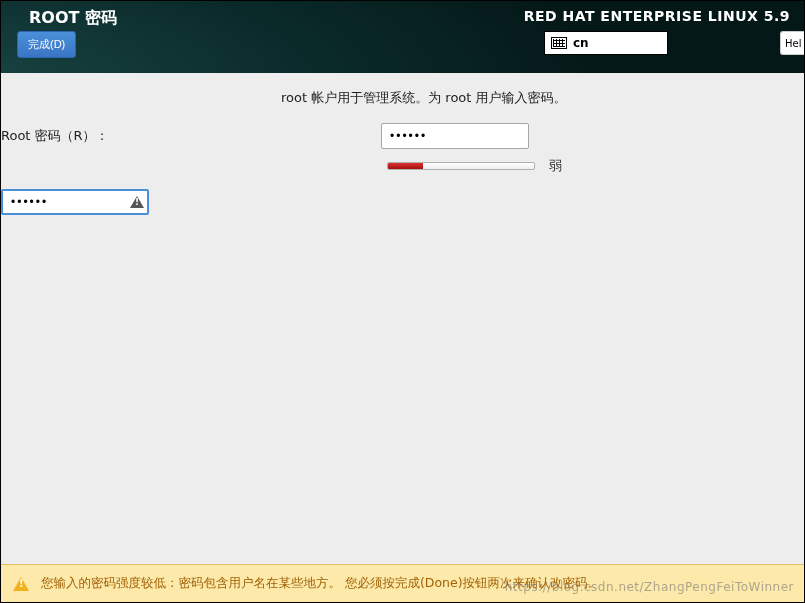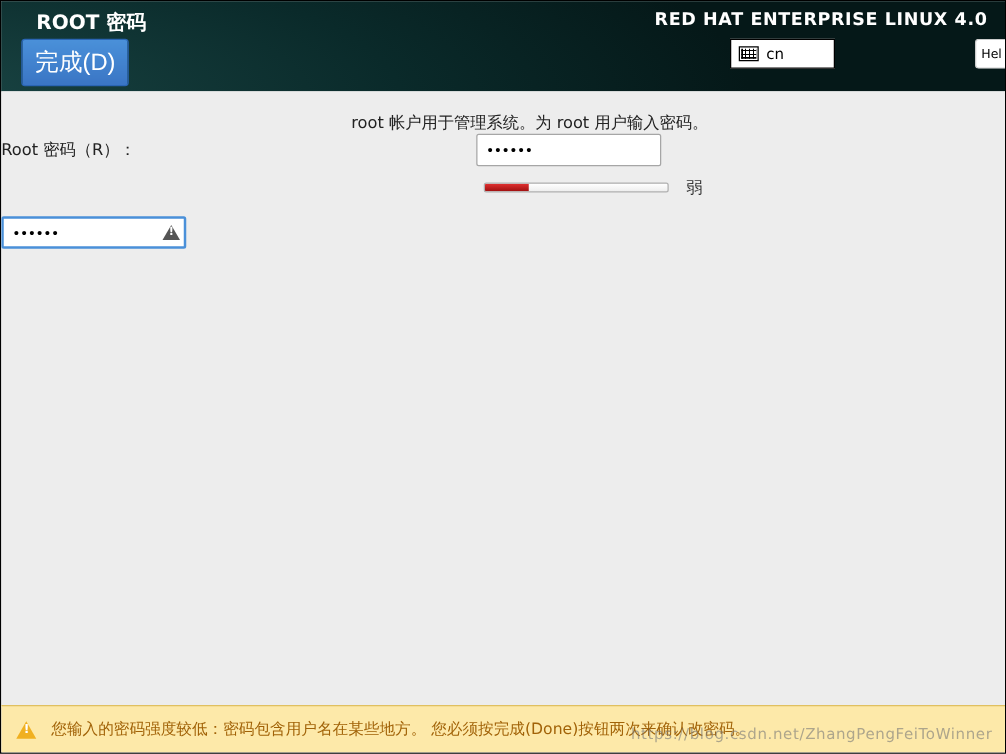--- a/index.html
+++ b/index.html
@@ -14,36 +14,36 @@
   }
   .header-title {
     position: absolute; left: 28px; top: 7px;
     font-size: 16px; font-weight: bold;
   }
   .done-btn {
     position: absolute; left: 16px; top: 30px;
     background: linear-gradient(#4a90d9, #3a75c4);
     border: 1px solid #2a65b4;
     border-radius: 3px;
-    color: #fff; font-size: 19px;
+    color: #fff; font-size: 11px;
     padding: 5px 10px;
     cursor: pointer;
   }
   .header-right-title {
     position: absolute; right: 14px; top: 7px;
     font-size: 14px; font-weight: bold; letter-spacing: 0.5px;
     white-space: nowrap;
   }
   .lang-box {
     position: absolute; right: 136px; top: 30px;
-    width: 84px; height: 24px;
+    width: 124px; height: 24px;
     background: #fff; color: #000;
     display: flex; align-items: center;
     padding: 0 6px; gap: 6px;
-    font-size: 12px; font-weight: normal;
+    font-size: 12px; font-weight: bold;
     border: 1px solid #000;
   }
   .kb-icon {
     width: 16px; height: 12px;
     border: 1px solid #000;
     display: flex; align-items: center; justify-content: center;
     font-size: 7px;
     background: #fff;
     position: relative;
   }
@@ -65,21 +65,21 @@
     overflow: hidden;
   }
 
   .content {
     position: absolute; top: 72px; left: 0; right: 0; bottom: 36px;
     background: #ededed;
     padding-top: 16px;
   }
   .row { display: flex; align-items: center; margin-bottom: 12px; }
   .label-col { width: 380px; text-align: left; font-size: 13px; color: #222; padding-right: 6px; }
-  .instr { margin-left: 280px; font-size: 13px; color: #222; }
+  .instr { margin-left: 280px; font-size: 13px; color: #222; margin-bottom: 16px; }
   .field-col { width: 155px; position: relative; }
   input[type=password] {
     width: 148px; height: 26px;
     border: 1px solid #a6a6a6; border-radius: 2px;
     padding: 0 22px 0 8px;
     font-size: 12px; letter-spacing: 2px;
     background: #fff;
   }
   input.focused { border: 2px solid #4a90d9; outline: none; }
   .warn-icon {
@@ -134,21 +134,21 @@
     letter-spacing: 0.5px;
     pointer-events: none;
   }
 </style>
 </head>
 <body>
 
 <div class="header">
   <div class="header-title">ROOT 密码</div>
   <button class="done-btn">完成(D)</button>
-  <div class="header-right-title">RED HAT ENTERPRISE LINUX 4.0</div>
+  <div class="header-right-title">RED HAT ENTERPRISE LINUX 5.9</div>
   <div class="lang-box">
     <span class="kb-icon"></span>
     <span>cn</span>
   </div>
   <div class="help-btn">
     <span>Hel</span>
   </div>
 </div>
 
 <div class="content">

